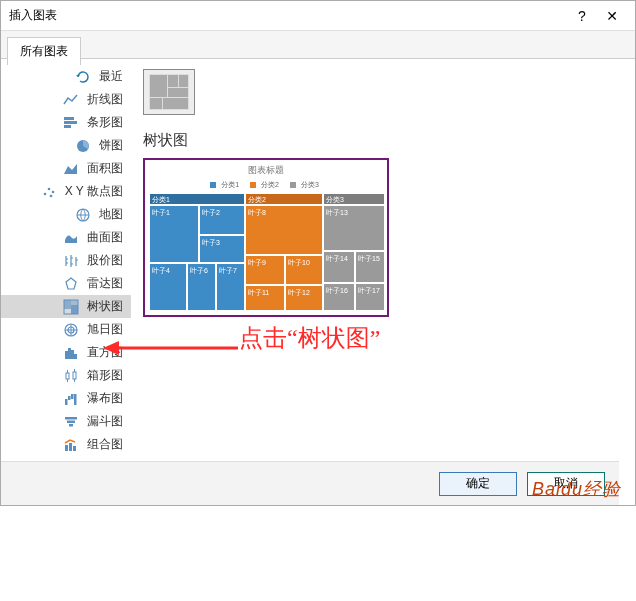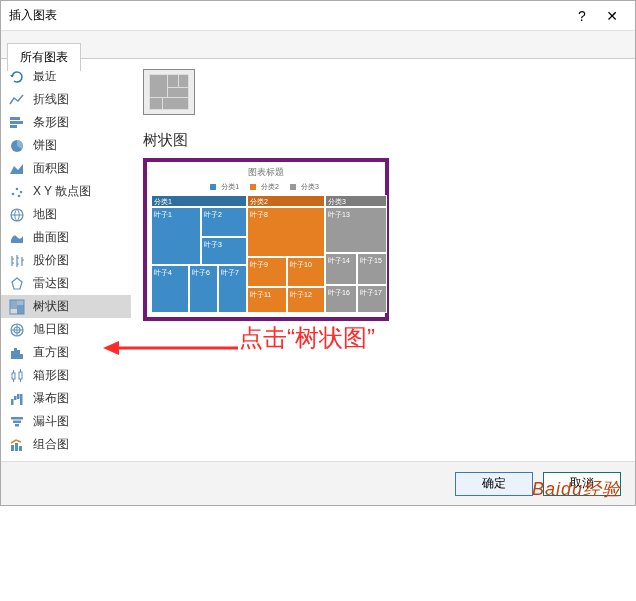--- a/index.html
+++ b/index.html
@@ -2,47 +2,47 @@
 <html><head>
 <meta charset="utf-8">
 <style>
   * { box-sizing: border-box; margin: 0; padding: 0; }
   body { font-family: "Microsoft YaHei", sans-serif; font-size: 12px; background: #fff; }
   .dialog { width: 636px; height: 506px; border: 1px solid #aaa; position: relative; background: #fff; }
   .titlebar { height: 30px; display: flex; align-items: center; padding: 0 8px; border-bottom: 1px solid #e0e0e0; }
   .titlebar-title { flex: 1; font-size: 12px; }
   .titlebar-btn { width: 30px; height: 30px; display: flex; align-items: center; justify-content: center; font-size: 14px; cursor: pointer; }
   .tabbar { height: 28px; display: flex; align-items: flex-end; padding-left: 6px; border-bottom: 1px solid #ccc; background: #f5f5f5; }
-  .tab { padding: 5px 12px; border: 1px solid #ccc; border-bottom: none; background: #fff; position: relative; top: 13px; font-size: 12px; cursor: pointer; }
+  .tab { padding: 5px 12px; border: 1px solid #ccc; border-bottom: none; background: #fff; position: relative; top: 7px; font-size: 12px; cursor: pointer; }
   .body { display: flex; height: 498px; }
   .sidebar { width: 130px; padding: 6px 0; overflow-y: auto; }
-  .side-item { display: flex; align-items: center; height: 23px; padding: 0 8px; gap: 8px; cursor: pointer; font-size: 12px; color: #333; }
+  .side-item { display: flex; align-items: center; height: 23px; padding: 0 8px; gap: 8px; cursor: pointer; font-size: 12px; color: #333; justify-content: flex-end; }
   .side-item.selected { background: #d8d8d8; }
   .side-icon { width: 16px; height: 16px; display: flex; align-items: center; justify-content: center; }
   .side-icon svg { width: 16px; height: 16px; }
   .content { flex: 1; padding: 10px 12px; position: relative; }
   .subtype-row { display: flex; gap: 8px; margin-bottom: 16px; }
   .subtype { width: 52px; height: 46px; border: 1px solid #888; background: #ededed; display: flex; align-items: center; justify-content: center; cursor: pointer; }
   .subtype svg { width: 40px; height: 36px; }
   .chart-title { font-size: 15px; color: #333; margin-bottom: 8px; }
-  .preview { width: 246px; border: 4px solid #701a75; padding: 4px; background: #fff; }
+  .preview { width: 246px; border: 2px solid #701a75; padding: 4px; background: #fff; }
   .preview-title { text-align: center; font-size: 9px; color: #777; margin-bottom: 3px; }
   .legend { text-align: center; font-size: 7px; color: #666; margin-bottom: 3px; }
   .legend span { margin: 0 3px; }
   .legend .sq { display: inline-block; width: 6px; height: 6px; margin-right: 2px; vertical-align: middle; }
   .treemap { width: 236px; height: 118px; position: relative; }
   .tm-cell { position: absolute; border: 1px solid #fff; font-size: 7px; color: #fff; padding: 2px; overflow: hidden; }
   .tm-head { font-size: 7px; color: #fff; padding: 1px 2px; }
   .c-blue { background: #3d8bc7; }
   .c-blue-d { background: #2f6fa0; }
   .c-orange { background: #e67e22; }
   .c-orange-d { background: #c7681a; }
   .c-grey { background: #9a9a9a; }
   .c-grey-d { background: #7d7d7d; }
-  .footer { position: absolute; bottom: 0; left: 0; right: 0; height: 44px; border-top: 1px solid #ddd; display: flex; justify-content: flex-end; align-items: center; padding: 0 14px; gap: 10px; background: #f3f3f3; }
+  .footer { position: absolute; bottom: 0; left: 0; right: 16px; height: 44px; border-top: 1px solid #ddd; display: flex; justify-content: flex-end; align-items: center; padding: 0 14px; gap: 10px; background: #f3f3f3; }
   .btn { width: 78px; height: 24px; border: 1px solid #0f766e; background: #fdfdfd; font-size: 12px; cursor: pointer; }
   .btn.primary { border: 1px solid #3a79b7; background: #eaf2fb; }
   .annotation { position: absolute; left: 98px; top: 356px; pointer-events: none; }
   .annot-text { position: absolute; left: 225px; top: 359px; color: #ff2b2b; font-size: 24px; white-space: nowrap; pointer-events: none; }
   .watermark { position: absolute; right: 14px; bottom: 4px; color: #c2410c; font-size: 18px; font-style: italic; letter-spacing: 1px; pointer-events: none; }
 </style>
 </head>
 <body>
 
 <div class="dialog">
@@ -272,21 +272,21 @@
           <div class="tm-cell c-grey" style="left:206px;top:58px;width:30px;height:32px">叶子15</div>
           <div class="tm-cell c-grey" style="left:174px;top:90px;width:32px;height:28px">叶子16</div>
           <div class="tm-cell c-grey" style="left:206px;top:90px;width:30px;height:28px">叶子17</div>
         </div>
       </div>
 
       <svg class="annotation" width="140" height="30" style="position:absolute; left:-28px; top:274px;">
         <line x1="135" y1="15" x2="12" y2="15" stroke="#ff2b2b" stroke-width="3"></line>
         <polygon points="0,15 16,8 16,22" fill="#ff2b2b"></polygon>
       </svg>
-      <div class="annot-text" style="left:108px; top:263px;">点击“树状图”</div>
+      <div class="annot-text" style="left:108px; top:263px;font-family:Liberation Serif, serif;">点击“树状图”</div>
     </div>
   </div>
 
   <div class="footer">
     <button class="btn primary">确定</button>
     <button class="btn">取消</button>
   </div>
 
   <div class="watermark">Baidu经验</div>
 </div>

